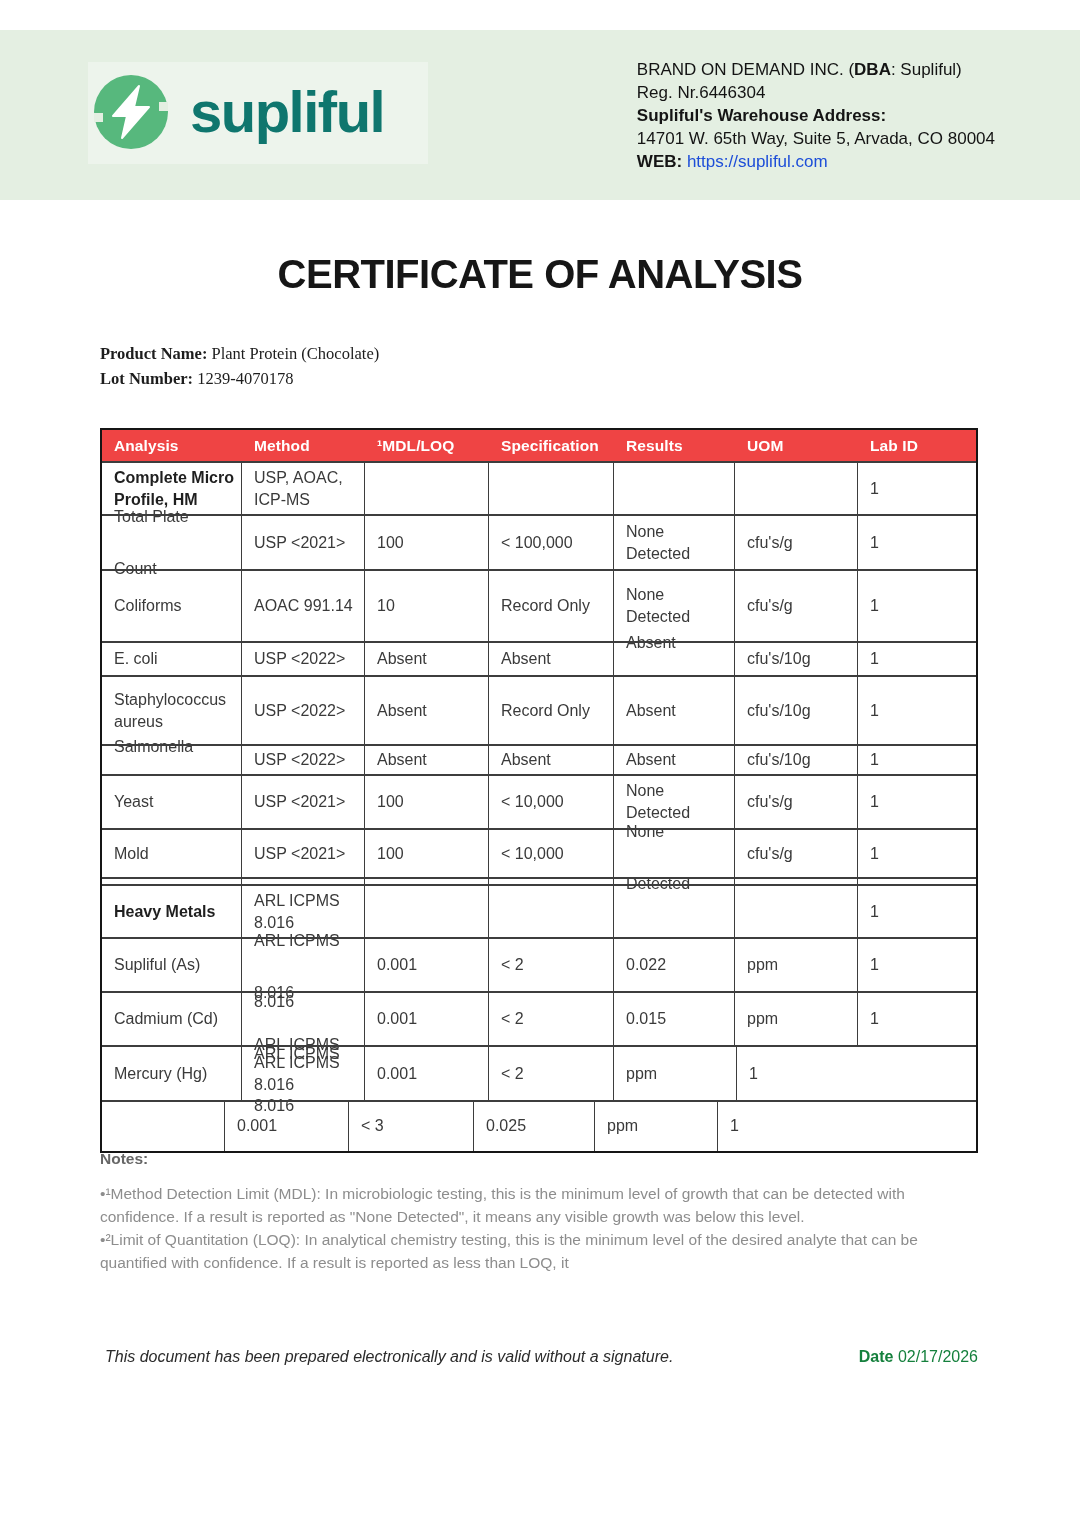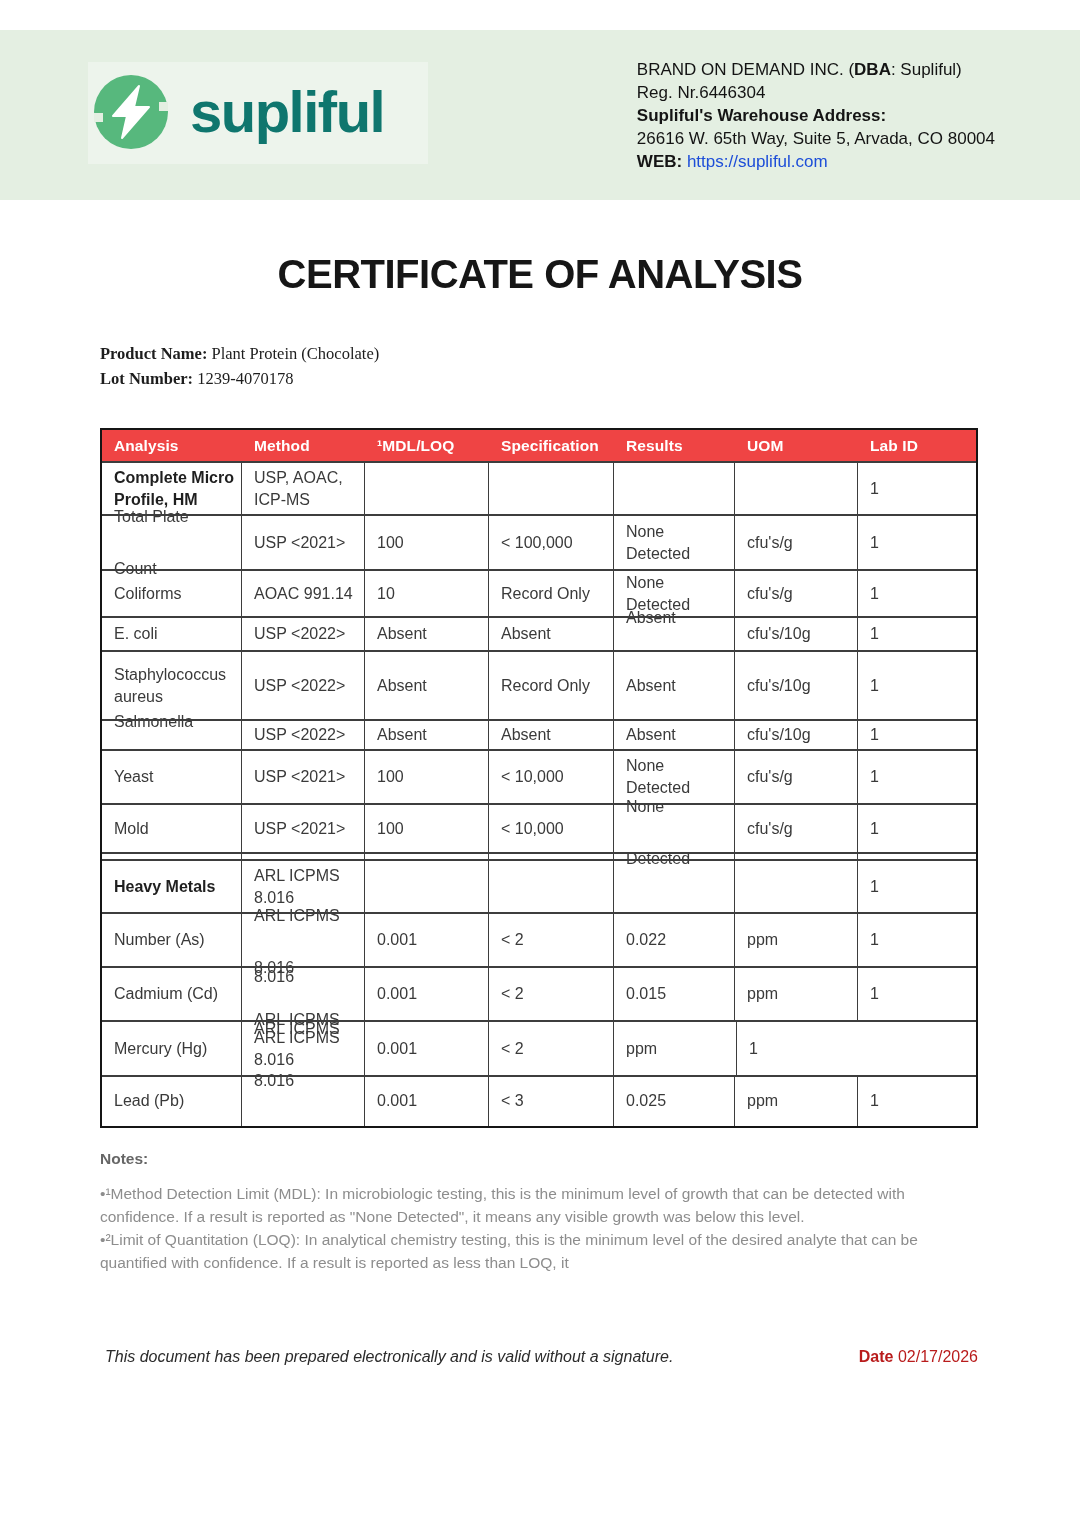--- a/index.html
+++ b/index.html
@@ -30,41 +30,41 @@
          font-size:15.5px;font-weight:700;letter-spacing:0.1px;}
   .trow{display:flex;position:relative;}
   .trow::before{content:"";position:absolute;top:-0.8px;left:0;right:0;height:1.6px;
                 background:#3d3d3d;z-index:6;pointer-events:none;}
   .cell{box-sizing:border-box;padding-left:12px;display:flex;flex-direction:column;justify-content:center;
         border-right:1.6px solid #3d3d3d;font-size:16px;line-height:22px;color:#3a3a3a;overflow:visible;}
   .cl{white-space:nowrap;}
   .c1{width:140px}.c2{width:123px}.c3{width:124px}.c4{width:125px}.c5{width:121px}.c6{width:123px}
   .c7{width:116.5px;border-right:none}
   .bold{font-weight:700;color:#1f1f1f;}
-  .row-micro{height:53px}.row-tp{height:55px}.row-coli{height:47px}.row-ecoli{height:34px}
+  .row-micro{height:53px}.row-tp{height:55px}.row-coli{height:72px}.row-ecoli{height:34px}
   .row-staph{height:69px}.row-salm{height:30px}.row-yeast{height:54px}.row-mold{height:49px}
   .row-spacer{height:7px}.row-heavy{height:53px}.row-ars{height:54px}.row-cad{height:54px}
   .row-merc{height:55px}.row-lead{height:50px}
   
   .qs{justify-content:space-between;gap:30px;}
   .up8 .cl:first-child{margin-top:-8px}
   .up9 .cl:first-child{margin-top:-9px}
   .up10 .cl:first-child{margin-top:-10px}
   .dn1 .cl:first-child{margin-top:-1px}
 
   
   .notes{position:absolute;left:100px;top:1150px;width:884px;}
   .notes-heading{font-size:15.5px;font-weight:700;color:#666666;margin-bottom:14px;}
   .note{font-size:15.5px;line-height:23px;color:#8d8d8d;}
 
   
   .footer{position:absolute;left:100px;top:1348px;width:878px;display:flex;
           justify-content:space-between;align-items:baseline;}
   .disclaimer{font-style:italic;font-size:16px;color:#2b2b2b;padding-left:5px;}
-  .date{font-size:16px;color:#b91c1c;}
+  .date{font-size:16px;color:#15803d;}
   .date .b{font-weight:700;}
 </style>
 </head>
 <body>
 
 <div class="page">
 
   <div class="band">
     <div class="logo-backdrop"></div>
     <div class="logo">
@@ -73,21 +73,21 @@
         <rect x="-2" y="38" width="11" height="9" fill="#e4efe2"></rect>
         <rect x="65" y="27" width="11" height="9" fill="#e4efe2"></rect>
         <path d="M45 11 L19 41 L33 41 L28 63 L55 32 L40 32 Z" fill="#ffffff" stroke="#ffffff" stroke-width="2" stroke-linejoin="round"></path>
       </svg>
       <div class="wordmark">supliful</div>
     </div>
     <div class="company">
       <div><span>BRAND ON DEMAND INC. (</span><span class="b">DBA</span><span>: Supliful)</span></div>
       <div>Reg. Nr.6446304</div>
       <div class="b">Supliful's Warehouse Address:</div>
-      <div>26616 W. 65th Way, Suite 5, Arvada, CO 80004</div>
+      <div>14701 W. 65th Way, Suite 5, Arvada, CO 80004</div>
       <div><span class="b">WEB:</span> <a href="#">https://supliful.com</a></div>
     </div>
   </div>
 
   <div class="doc-title">CERTIFICATE OF ANALYSIS</div>
 
   <div class="product">
     <div><span class="b">Product Name:</span> <span>Plant Protein (Chocolate)</span></div>
     <div><span class="b">Lot Number:</span> <span>1239-4070178</span></div>
   </div>
@@ -330,21 +330,21 @@
       <div class="cell c6">
           <div class="cl"></div>
         </div>
       <div class="cell c7">
           <div class="cl">1</div>
         </div>
     </div>
 
     <div class="trow row-ars">
       <div class="cell c1">
-          <div class="cl">Number (As)</div>
+          <div class="cl">Supliful (As)</div>
         </div>
       <div class="cell c2 qs up8">
           <div class="cl">ARL ICPMS</div>
           <div class="cl">8.016</div>
           <div class="cl">ARL ICPMS</div>
         </div>
       <div class="cell c3">
           <div class="cl">0.001</div>
         </div>
       <div class="cell c4">
@@ -403,23 +403,20 @@
         </div>
       <div class="cell c6">
           <div class="cl">ppm</div>
         </div>
       <div class="cell c7">
           <div class="cl">1</div>
         </div>
     </div>
 
     <div class="trow row-lead">
-      <div class="cell c1">
-          <div class="cl">Lead (Pb)</div>
-        </div>
       <div class="cell c2"></div>
       <div class="cell c3">
           <div class="cl">0.001</div>
         </div>
       <div class="cell c4">
           <div class="cl">&lt; 3</div>
         </div>
       <div class="cell c5">
           <div class="cl">0.025</div>
         </div>

